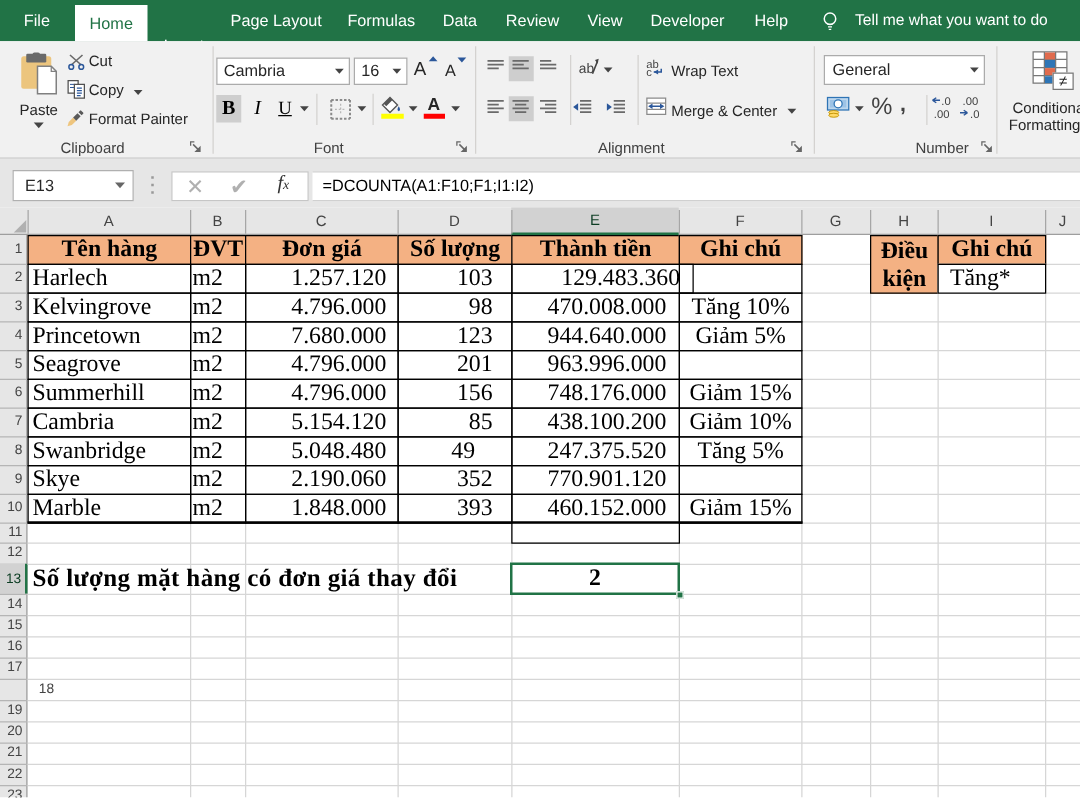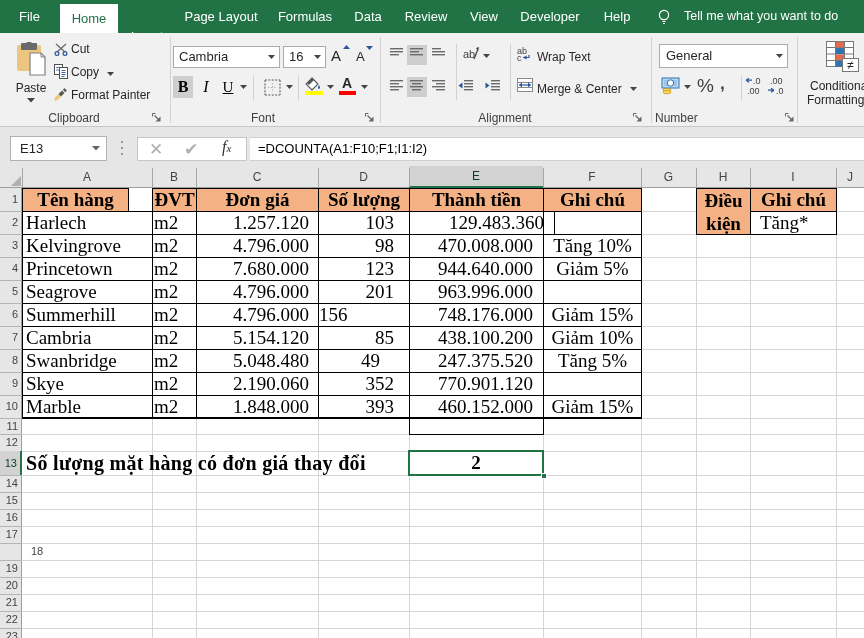--- a/index.html
+++ b/index.html
@@ -37,21 +37,21 @@
 </svg>
 <div class="abs tabtxt" style="left:684px;top:0;font-size:12.5px;">Tell me what you want to do</div>
 <div class="abs" style="left:0;top:33px;width:864px;height:94px;background:#f1f1f1;border-bottom:1px solid #c6c6c6;"></div>
 <div class="sep" style="left:170px;"></div>
 <div class="sep" style="left:380px;"></div>
 <div class="sep" style="left:651px;"></div>
 <div class="sep" style="left:797px;"></div>
 <div class="abs grptxt" style="left:14px;top:111px;width:120px;text-align:center;">Clipboard</div>
 <div class="abs grptxt" style="left:203px;top:111px;width:120px;text-align:center;">Font</div>
 <div class="abs grptxt" style="left:445px;top:111px;width:120px;text-align:center;">Alignment</div>
-<div class="abs grptxt" style="left:655px;top:111px;width:120px;text-align:left;">Number</div>
+<div class="abs grptxt" style="left:655px;top:111px;width:120px;text-align:right;">Number</div>
 <svg style="left:152px;top:113px;" width="10" height="10" viewBox="0 0 10 10">
 <path d="M0.5 3.5 L0.5 0.5 L3.5 0.5" stroke="#666" fill="none"></path>
 <path d="M2.5 2.5 L6.5 6.5" stroke="#666" stroke-width="1.2" fill="none"></path>
 <path d="M8.5 3.5 L8.5 8.5 L3.5 8.5 Z" fill="#666"></path>
 </svg>
 <svg style="left:365px;top:113px;" width="10" height="10" viewBox="0 0 10 10">
 <path d="M0.5 3.5 L0.5 0.5 L3.5 0.5" stroke="#666" fill="none"></path>
 <path d="M2.5 2.5 L6.5 6.5" stroke="#666" stroke-width="1.2" fill="none"></path>
 <path d="M8.5 3.5 L8.5 8.5 L3.5 8.5 Z" fill="#666"></path>
 </svg>
@@ -376,21 +376,21 @@
 <div class="gl" style="left:22px;top:475px;width:842px;height:1px;"></div>
 <div class="gl" style="left:22px;top:492px;width:842px;height:1px;"></div>
 <div class="gl" style="left:22px;top:509px;width:842px;height:1px;"></div>
 <div class="gl" style="left:22px;top:526px;width:842px;height:1px;"></div>
 <div class="gl" style="left:22px;top:543px;width:842px;height:1px;"></div>
 <div class="gl" style="left:22px;top:560px;width:842px;height:1px;"></div>
 <div class="gl" style="left:22px;top:577px;width:842px;height:1px;"></div>
 <div class="gl" style="left:22px;top:594px;width:842px;height:1px;"></div>
 <div class="gl" style="left:22px;top:611px;width:842px;height:1px;"></div>
 <div class="gl" style="left:22px;top:628px;width:842px;height:1px;"></div>
-<div class="cell bcell hd" style="left:22px;top:188px;width:107px;height:24px;line-height:22px;">Tên hàng</div>
+<div class="cell bcell hd" style="left:22px;top:188px;width:131px;height:24px;line-height:22px;">Tên hàng</div>
 <div class="cell bcell hd" style="left:152px;top:188px;width:45px;height:24px;line-height:22px;">ĐVT</div>
 <div class="cell bcell hd" style="left:196px;top:188px;width:123px;height:24px;line-height:22px;">Đơn giá</div>
 <div class="cell bcell hd" style="left:318px;top:188px;width:92px;height:24px;line-height:22px;">Số lượng</div>
 <div class="cell bcell hd" style="left:409px;top:188px;width:135px;height:24px;line-height:22px;">Thành tiền</div>
 <div class="cell bcell hd" style="left:543px;top:188px;width:99px;height:24px;line-height:22px;">Ghi chú</div>
 <div class="cell bcell" style="left:22px;top:211px;width:131px;height:24px;line-height:22px;padding-left:3px;">Harlech</div>
 <div class="cell bcell" style="left:152px;top:211px;width:45px;height:24px;line-height:22px;padding-left:1px;">m2</div>
 <div class="cell bcell" style="left:196px;top:211px;width:123px;height:24px;line-height:22px;text-align:right;padding-right:9px;">1.257.120</div>
 <div class="cell bcell" style="left:318px;top:211px;width:92px;height:24px;line-height:22px;text-align:right;padding-right:15px;">103</div>
 <div class="cell bcell" style="left:409px;top:211px;width:146px;height:24px;line-height:22px;text-align:right;padding-right:10px;">129.483.360</div>
@@ -409,21 +409,21 @@
 <div class="cell bcell" style="left:543px;top:257px;width:99px;height:24px;line-height:22px;text-align:center;">Giảm 5%</div>
 <div class="cell bcell" style="left:22px;top:280px;width:131px;height:24px;line-height:22px;padding-left:3px;">Seagrove</div>
 <div class="cell bcell" style="left:152px;top:280px;width:45px;height:24px;line-height:22px;padding-left:1px;">m2</div>
 <div class="cell bcell" style="left:196px;top:280px;width:123px;height:24px;line-height:22px;text-align:right;padding-right:9px;">4.796.000</div>
 <div class="cell bcell" style="left:318px;top:280px;width:92px;height:24px;line-height:22px;text-align:right;padding-right:15px;">201</div>
 <div class="cell bcell" style="left:409px;top:280px;width:135px;height:24px;line-height:22px;text-align:right;padding-right:10px;">963.996.000</div>
 <div class="cell bcell" style="left:543px;top:280px;width:99px;height:24px;line-height:22px;text-align:center;"></div>
 <div class="cell bcell" style="left:22px;top:303px;width:131px;height:24px;line-height:22px;padding-left:3px;">Summerhill</div>
 <div class="cell bcell" style="left:152px;top:303px;width:45px;height:24px;line-height:22px;padding-left:1px;">m2</div>
 <div class="cell bcell" style="left:196px;top:303px;width:123px;height:24px;line-height:22px;text-align:right;padding-right:9px;">4.796.000</div>
-<div class="cell bcell" style="left:318px;top:303px;width:92px;height:24px;line-height:22px;padding-right:15px;">156</div>
+<div class="cell bcell" style="left:318px;top:303px;width:92px;height:24px;line-height:22px;text-align:right;padding-right:15px;">156</div>
 <div class="cell bcell" style="left:409px;top:303px;width:135px;height:24px;line-height:22px;text-align:right;padding-right:10px;">748.176.000</div>
 <div class="cell bcell" style="left:543px;top:303px;width:99px;height:24px;line-height:22px;text-align:center;">Giảm 15%</div>
 <div class="cell bcell" style="left:22px;top:326px;width:131px;height:24px;line-height:22px;padding-left:3px;">Cambria</div>
 <div class="cell bcell" style="left:152px;top:326px;width:45px;height:24px;line-height:22px;padding-left:1px;">m2</div>
 <div class="cell bcell" style="left:196px;top:326px;width:123px;height:24px;line-height:22px;text-align:right;padding-right:9px;">5.154.120</div>
 <div class="cell bcell" style="left:318px;top:326px;width:92px;height:24px;line-height:22px;text-align:right;padding-right:15px;">85</div>
 <div class="cell bcell" style="left:409px;top:326px;width:135px;height:24px;line-height:22px;text-align:right;padding-right:10px;">438.100.200</div>
 <div class="cell bcell" style="left:543px;top:326px;width:99px;height:24px;line-height:22px;text-align:center;">Giảm 10%</div>
 <div class="cell bcell" style="left:22px;top:349px;width:131px;height:24px;line-height:22px;padding-left:3px;">Swanbridge</div>
 <div class="cell bcell" style="left:152px;top:349px;width:45px;height:24px;line-height:22px;padding-left:1px;">m2</div>

